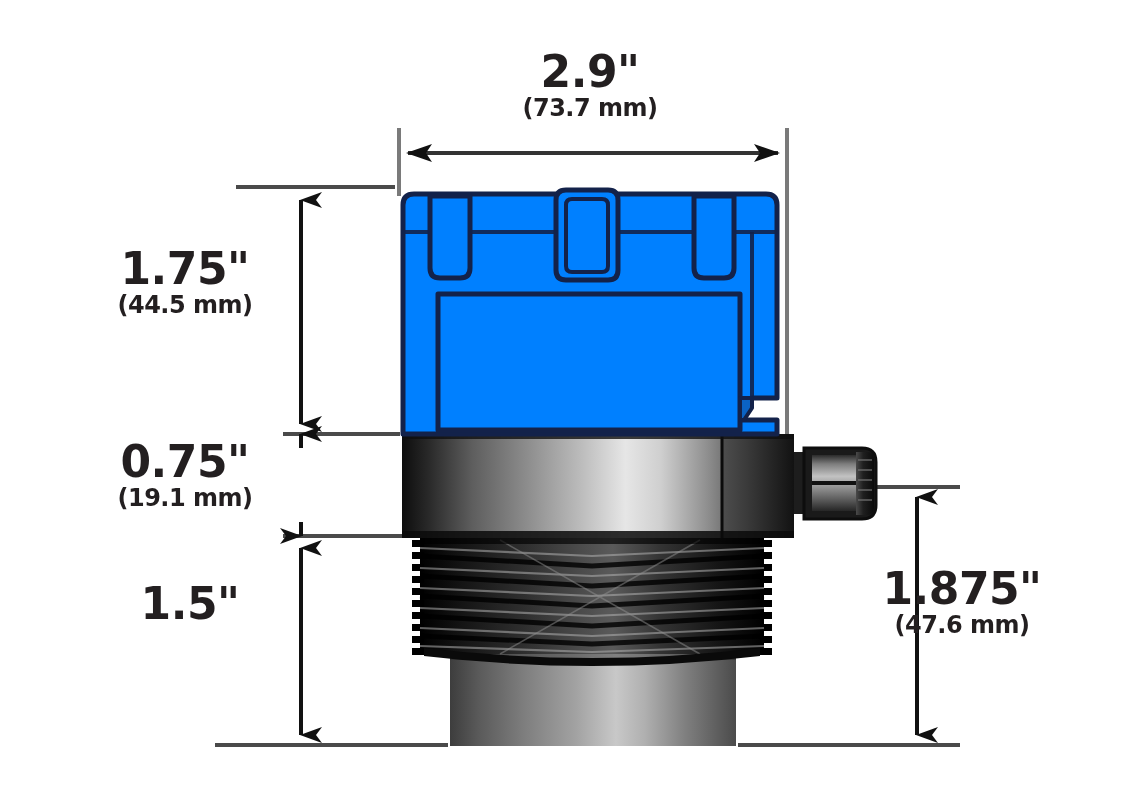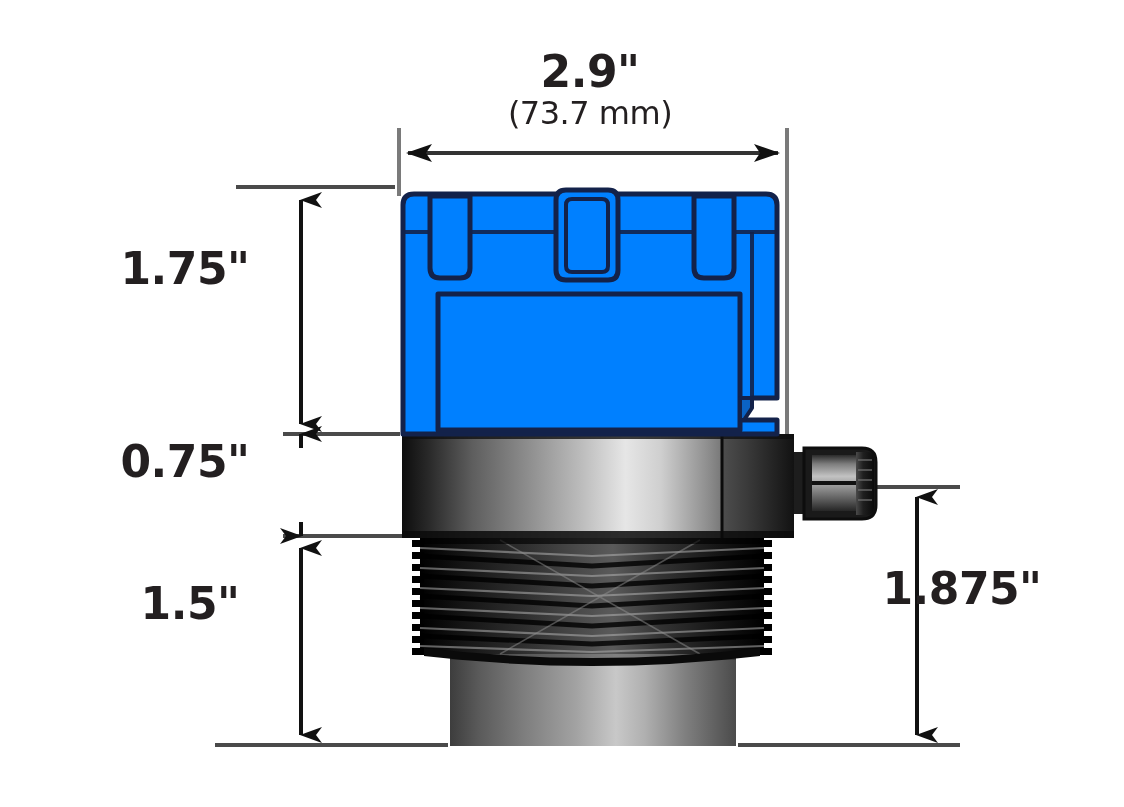--- a/index.html
+++ b/index.html
@@ -35,22 +35,22 @@
     user-select: none;
   }
   .dimlabel .big {
     display: block;
     font-size: 44px;
     font-weight: 700;
     letter-spacing: -0.5px;
   }
   .dimlabel .small {
     display: block;
-    font-size: 32px;
-    font-weight: 400;
+    font-size: 24px;
+    font-weight: 700;
     letter-spacing: -0.5px;
   }
   
   #lbl-width   { left: 400px; top: 48px;  width: 380px; }
   #lbl-upper   { left: 40px;  top: 245px; width: 290px; }
   #lbl-mid     { left: 40px;  top: 438px; width: 290px; }
   #lbl-lower   { left: 40px;  top: 580px; width: 300px; }
   #lbl-right   { left: 812px; top: 565px; width: 300px; }
   #lbl-right .big, #lbl-right .small { text-align: center; }
 </style>
@@ -299,27 +299,30 @@
 
   </svg>
 
   <div class="dimlabel" id="lbl-width">
     <span class="big">2.9"</span>
     <span class="small">(73.7 mm)</span>
   </div>
 
   <div class="dimlabel" id="lbl-upper">
     <span class="big">1.75"</span>
+    <span class="small">(44.5 mm)</span>
   </div>
 
   <div class="dimlabel" id="lbl-mid">
     <span class="big">0.75"</span>
+    <span class="small">(19.1 mm)</span>
   </div>
 
   <div class="dimlabel" id="lbl-lower">
     <span class="big">1.5"</span>
   </div>
 
   <div class="dimlabel" id="lbl-right">
     <span class="big">1.875"</span>
+    <span class="small">(47.6 mm)</span>
   </div>
 
 </div>
 
 </body></html>

